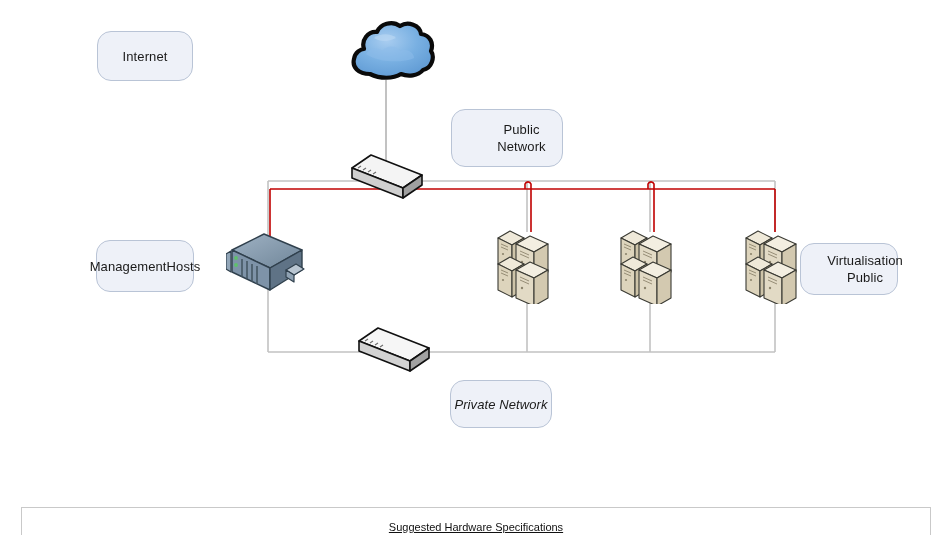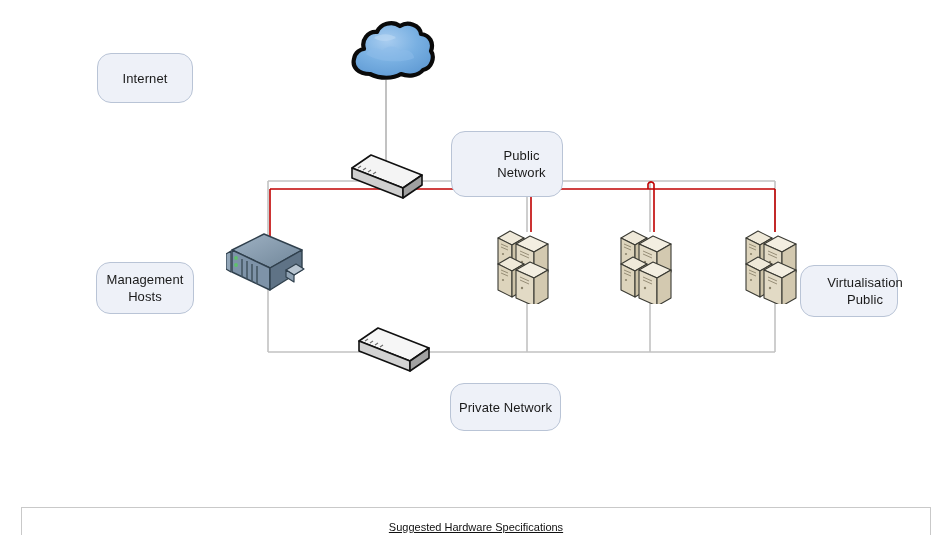--- a/index.html
+++ b/index.html
@@ -32,21 +32,20 @@
     border-radius: 14px;
     display: flex;
     align-items: center;
     justify-content: center;
     text-align: center;
     color: #1a1a1a;
     font-size: 13px;
     line-height: 17px;
     font-family: "Liberation Sans", sans-serif;
     letter-spacing: 0.1px;
-    margin-top: 22px;
   }
   .spec-panel {
     position: absolute;
     box-sizing: border-box;
     border: 1px solid #c9c9c9;
     background: #ffffff;
   }
   .spec-title {
     position: absolute;
     width: 100%;
@@ -288,35 +287,35 @@
           <line x1="26" y1="32" x2="35" y2="36"></line>
         </g>
       <circle cx="28" cy="40" r="1.2" fill="#8d856d"></circle>
     </g>
   </svg>
 
   <div class="label-box" style="left:97px; top:31px; width:96px; height:50px;">
     <span>Internet</span>
   </div>
 
-  <div class="label-box" style="left:451px; top:109px; width:112px; height:66px;padding-left:29px;">
+  <div class="label-box" style="left:451px; top:109px; width:112px; height:58px;padding-left:29px;">
     <span>Public Network</span>
   </div>
 
-  <div class="label-box" style="left:96px; top:240px; width:98px; height:52px; flex-direction:column;">
+  <div class="label-box" style="left:96px; top:240px; width:98px; height:52px; flex-direction:row;">
     <span>Management</span>
     <span>Hosts</span>
   </div>
 
   <div class="label-box" style="left:800px; top:243px; width:98px; height:52px; flex-direction:column;padding-left:32px;">
     <span>Virtualisation</span>
     <span>Public</span>
   </div>
 
-  <div class="label-box" style="left:450px; top:361px; width:111px; height:48px;">
+  <div class="label-box" style="left:450px; top:380px; width:102px; height:48px;font-style:italic;">
     <span>Private Network</span>
   </div>
 
   <div class="spec-panel" style="left:21px; top:507px; width:910px; height:40px;">
     <div class="spec-title" style="top:13px;">Suggested Hardware Specifications</div>
   </div>
 
 </div>
 
 </body></html>

